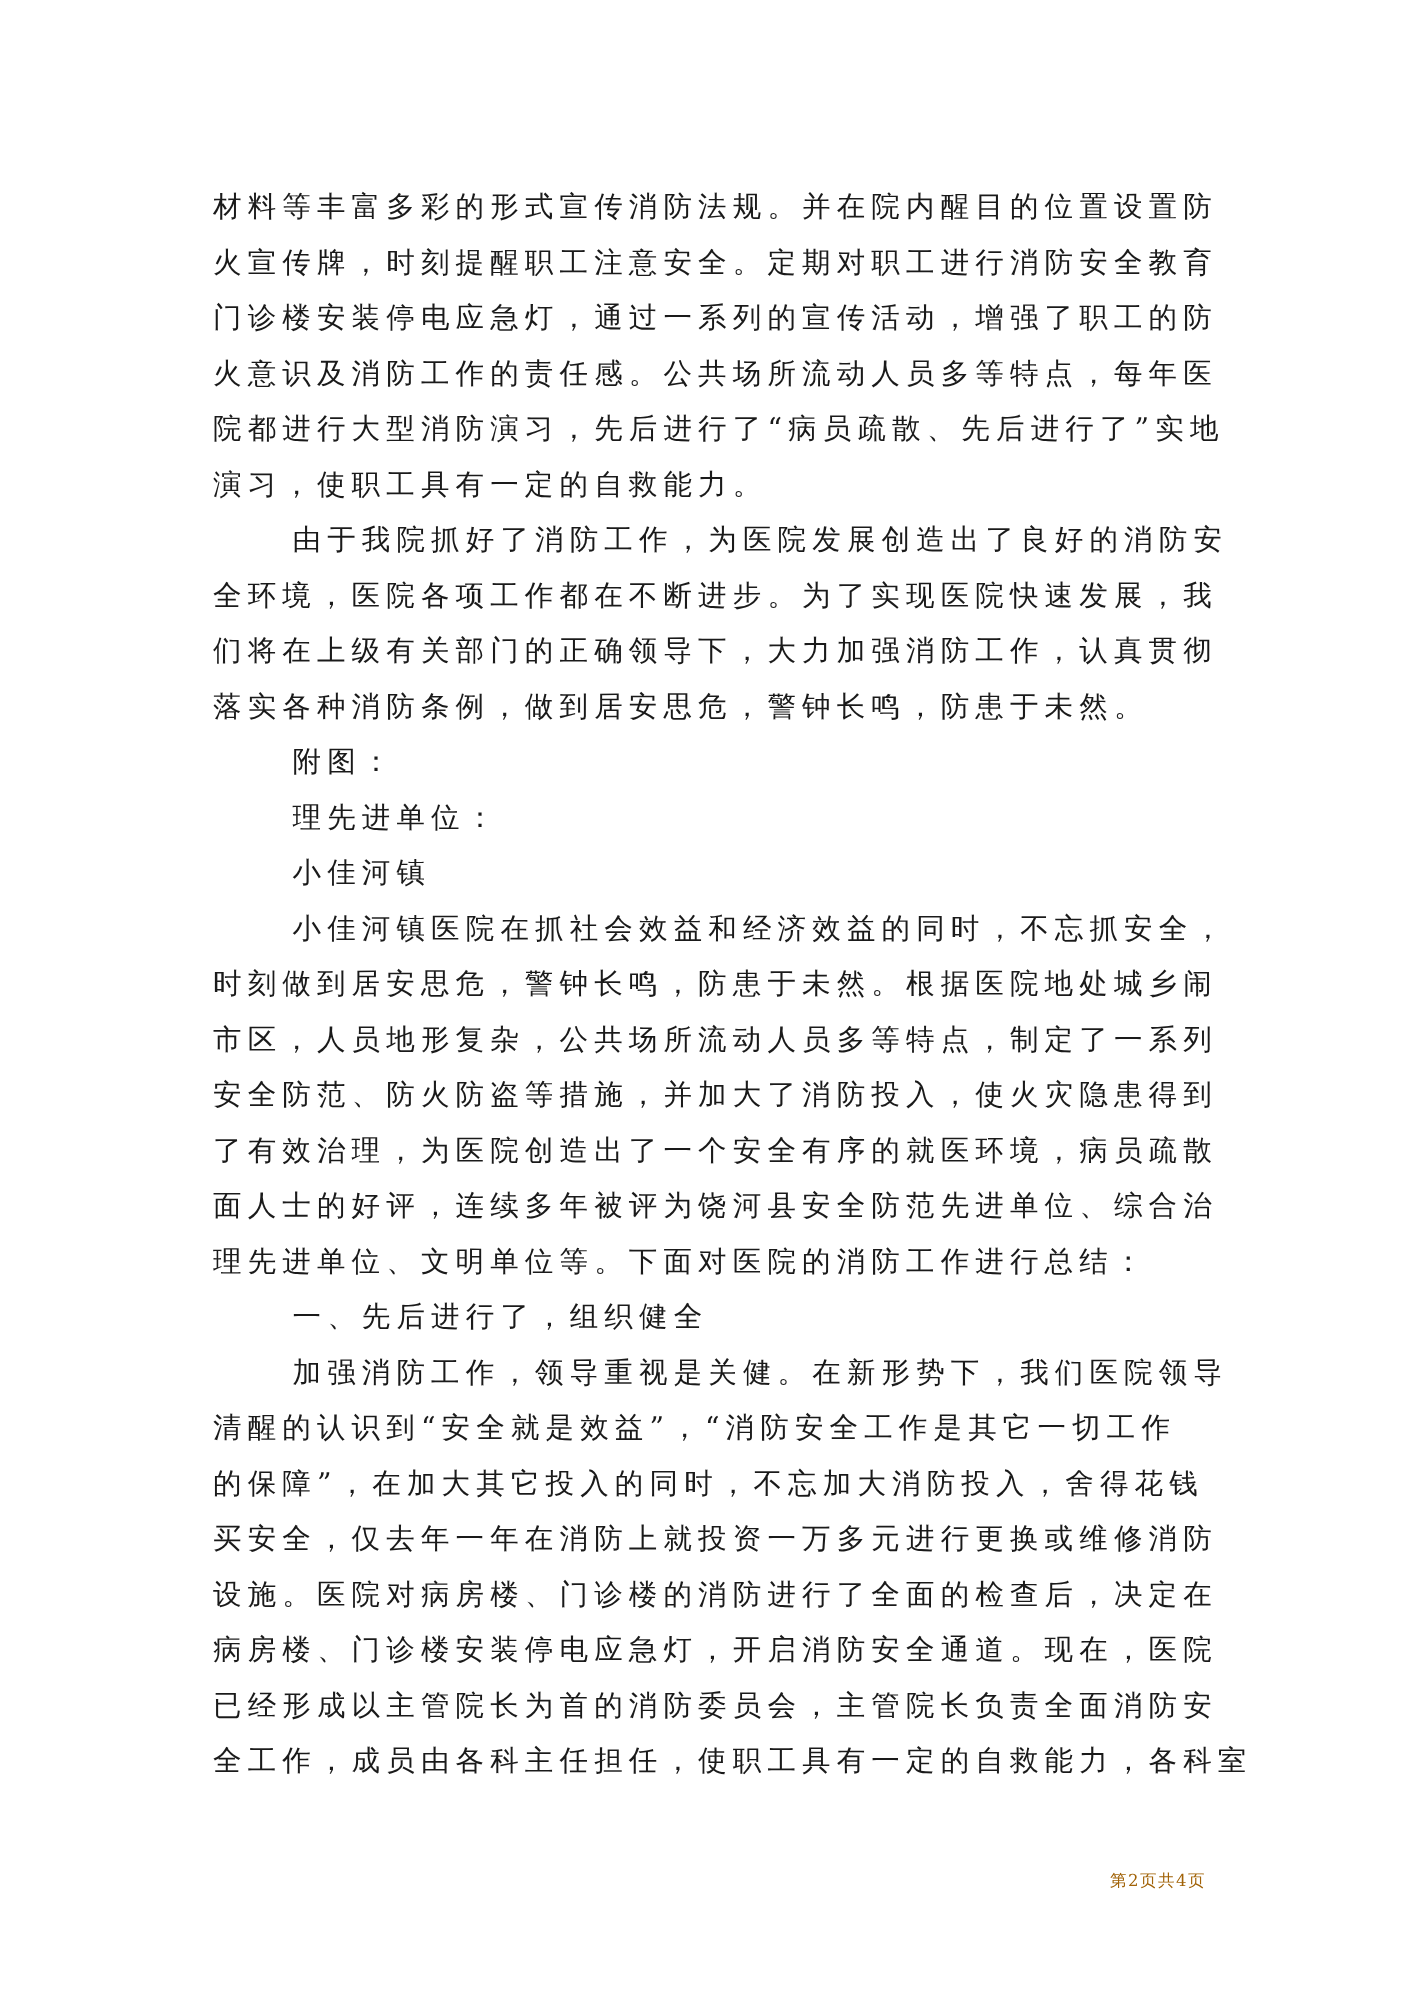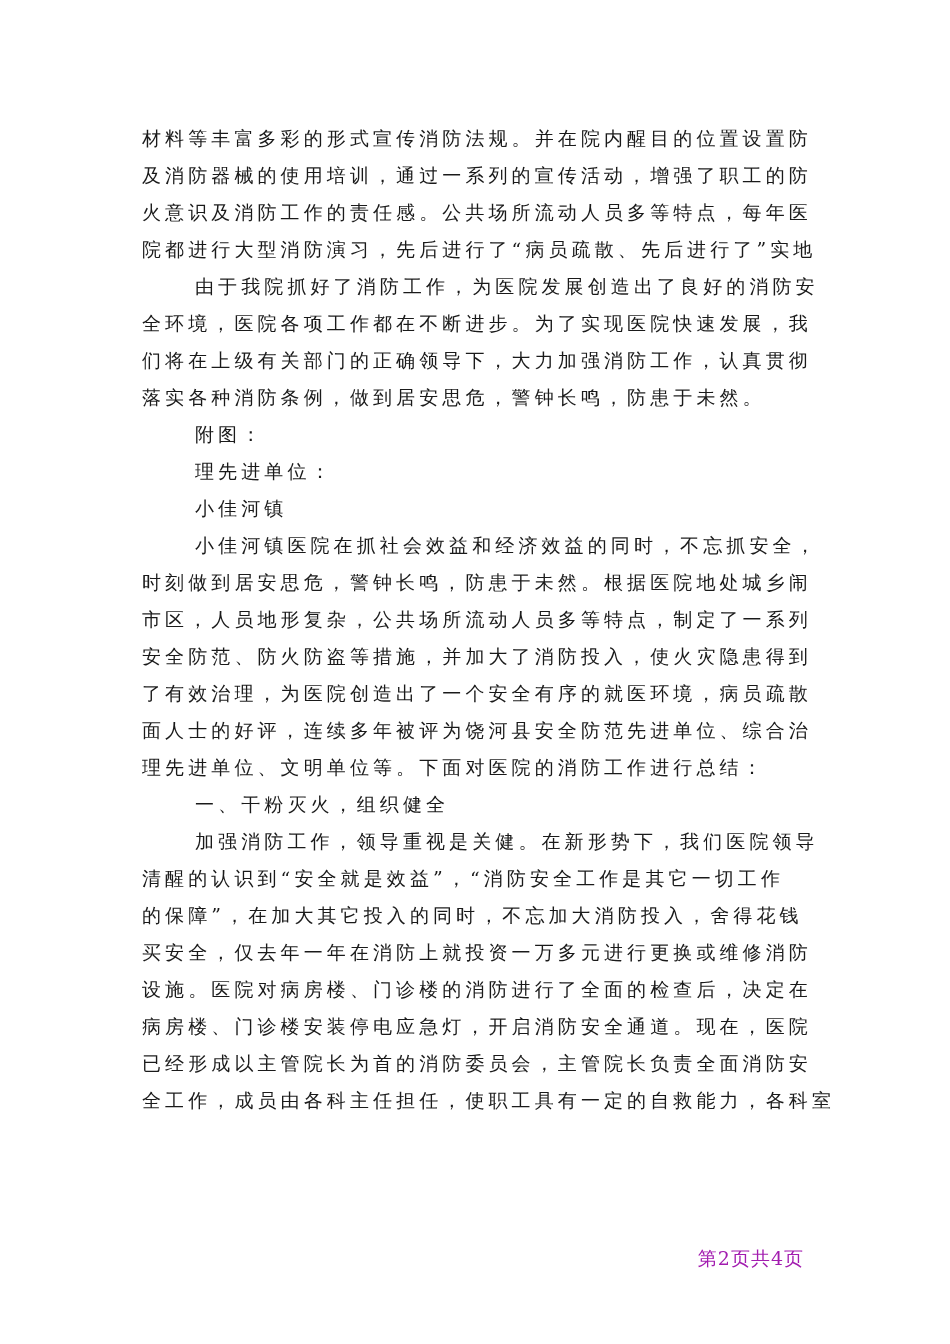--- a/index.html
+++ b/index.html
@@ -2,46 +2,48 @@
 <html><head>
   <meta charset="utf-8">
   <style>
     html, body { margin: 0; padding: 0; background: #ffffff; }
     body { width: 950px; height: 1344px; position: relative; overflow: hidden;
            font-family: "DejaVu Serif", "Liberation Serif", serif; color: #1a1a1a; }
     .page { position: absolute; left: 142px; top: 120px; width: 662px; }
     .line { height: 37px; line-height: 37px; font-size: 19px; white-space: nowrap;
             letter-spacing: 4.1px; overflow: visible; }
     .indent { padding-left: 53px; }
-    .footer { position: absolute; right: 146px; top: 1246px; font-size: 19px;
-              color: #a21caf; letter-spacing: 1px; }
+    .footer { position: absolute; right: 146px; top: 1246px; font-size: 11px;
+              color: #a16207; letter-spacing: 1px; }
   </style>
 </head>
 <body>
 
 <div class="page">
   <div class="line">材料等丰富多彩的形式宣传消防法规。并在院内醒目的位置设置防</div>
-  <div class="line">及消防器械的使用培训，通过一系列的宣传活动，增强了职工的防</div>
+  <div class="line">火宣传牌，时刻提醒职工注意安全。定期对职工进行消防安全教育</div>
+  <div class="line">门诊楼安装停电应急灯，通过一系列的宣传活动，增强了职工的防</div>
   <div class="line">火意识及消防工作的责任感。公共场所流动人员多等特点，每年医</div>
   <div class="line">院都进行大型消防演习，先后进行了“病员疏散、先后进行了”实地</div>
+  <div class="line">演习，使职工具有一定的自救能力。</div>
   <div class="line indent">由于我院抓好了消防工作，为医院发展创造出了良好的消防安</div>
   <div class="line">全环境，医院各项工作都在不断进步。为了实现医院快速发展，我</div>
   <div class="line">们将在上级有关部门的正确领导下，大力加强消防工作，认真贯彻</div>
   <div class="line">落实各种消防条例，做到居安思危，警钟长鸣，防患于未然。</div>
   <div class="line indent">附图：</div>
   <div class="line indent">理先进单位：</div>
   <div class="line indent">小佳河镇</div>
   <div class="line indent">小佳河镇医院在抓社会效益和经济效益的同时，不忘抓安全，</div>
   <div class="line">时刻做到居安思危，警钟长鸣，防患于未然。根据医院地处城乡闹</div>
   <div class="line">市区，人员地形复杂，公共场所流动人员多等特点，制定了一系列</div>
   <div class="line">安全防范、防火防盗等措施，并加大了消防投入，使火灾隐患得到</div>
   <div class="line">了有效治理，为医院创造出了一个安全有序的就医环境，病员疏散</div>
   <div class="line">面人士的好评，连续多年被评为饶河县安全防范先进单位、综合治</div>
   <div class="line">理先进单位、文明单位等。下面对医院的消防工作进行总结：</div>
-  <div class="line indent">一、干粉灭火，组织健全</div>
+  <div class="line indent">一、先后进行了，组织健全</div>
   <div class="line indent">加强消防工作，领导重视是关健。在新形势下，我们医院领导</div>
   <div class="line">清醒的认识到“安全就是效益”，“消防安全工作是其它一切工作</div>
   <div class="line">的保障”，在加大其它投入的同时，不忘加大消防投入，舍得花钱</div>
   <div class="line">买安全，仅去年一年在消防上就投资一万多元进行更换或维修消防</div>
   <div class="line">设施。医院对病房楼、门诊楼的消防进行了全面的检查后，决定在</div>
   <div class="line">病房楼、门诊楼安装停电应急灯，开启消防安全通道。现在，医院</div>
   <div class="line">已经形成以主管院长为首的消防委员会，主管院长负责全面消防安</div>
   <div class="line">全工作，成员由各科主任担任，使职工具有一定的自救能力，各科室</div>
 </div>
 

